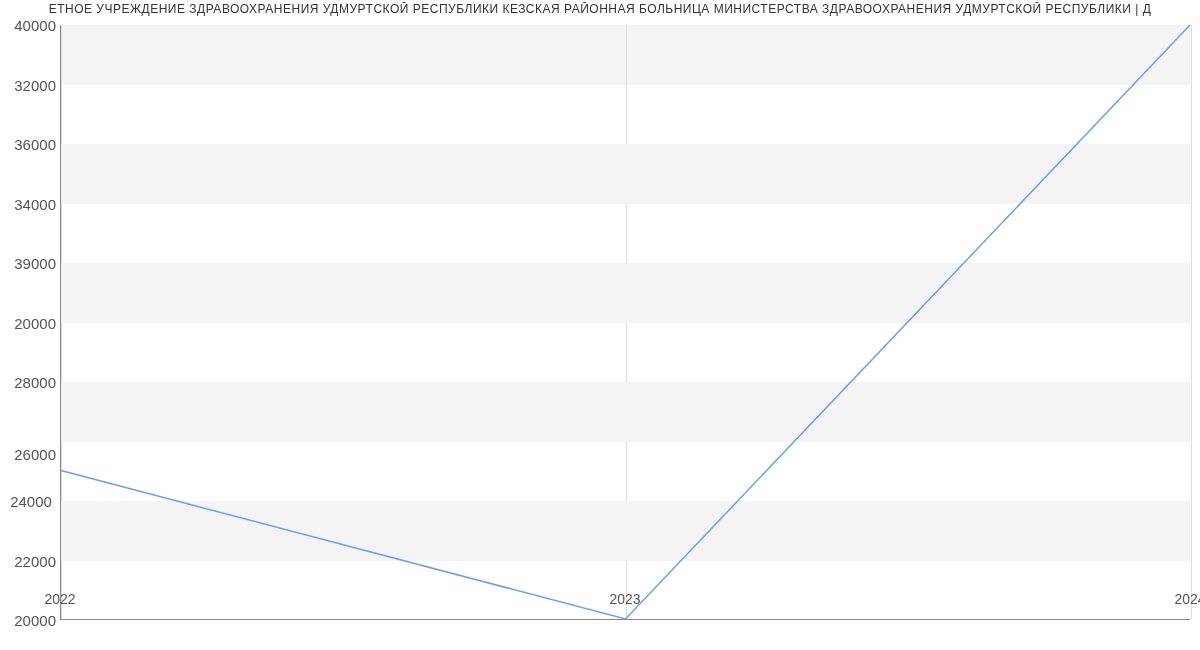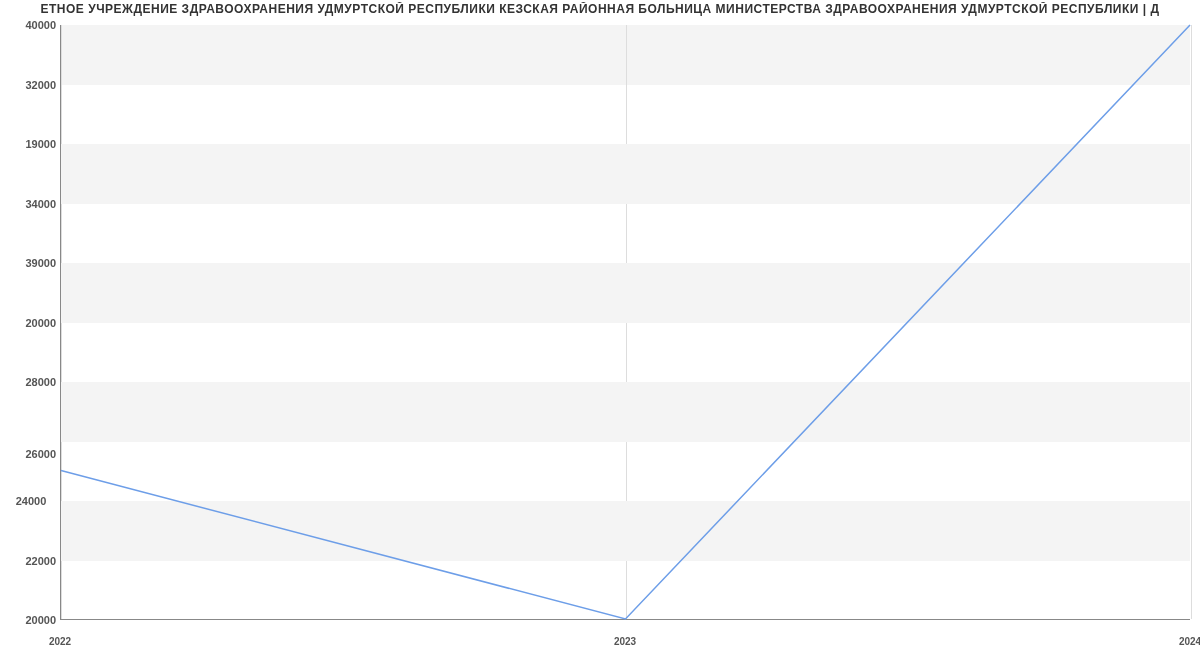--- a/index.html
+++ b/index.html
@@ -8,21 +8,20 @@
     width: 1200px;
     height: 650px;
     background: #ffffff;
     font-family: Arial, Helvetica, sans-serif;
     overflow: hidden;
   }
   .chart-wrap {
     position: relative;
     width: 1200px;
     height: 571px;
-    font-weight: bold;
   }
   .title {
     position: absolute;
     top: 2px;
     left: 0;
     width: 1200px;
     text-align: center;
     font-size: 12px;
     letter-spacing: 0.5px;
     color: #333333;
@@ -50,28 +49,28 @@
     top: 0;
     height: 100%;
     width: 0;
     border-left: 1px solid #dddddd;
   }
   .y-tick {
     position: absolute;
     right: 1144px;
     width: 50px;
     text-align: right;
-    font-size: 11px;
+    font-size: 15px;
     color: #555;
     transform: translateY(-50%);
   }
   .x-tick {
     position: absolute;
-    top: 636px;
-    font-size: 10px;
+    top: 591px;
+    font-size: 14px;
     color: #555;
     transform: translateX(-50%);
   }
   svg.line {
     position: absolute;
     left: 0;
     top: 0;
     width: 100%;
     height: 100%;
     overflow: visible;
@@ -97,19 +96,19 @@
       </svg>
   </div>
 <div class="y-tick" style="top: 620px;">20000</div>
     <div class="y-tick" style="top: 560.5px;">22000</div>
     <div class="y-tick" style="top: 501px; text-align: center;">24000</div>
     <div class="y-tick" style="top: 442px; margin-top: 12px;">26000</div>
     <div class="y-tick" style="top: 382px;">28000</div>
     <div class="y-tick" style="top: 322.5px;">20000</div>
     <div class="y-tick" style="top: 263px;">39000</div>
     <div class="y-tick" style="top: 203.5px;">34000</div>
-    <div class="y-tick" style="top: 144px;">19000</div>
+    <div class="y-tick" style="top: 144px;">36000</div>
     <div class="y-tick" style="top: 84.5px;">32000</div>
     <div class="y-tick" style="top: 25px;">40000</div>
     <div class="x-tick" style="left: 60px;">2022</div>
     <div class="x-tick" style="left: 625px; text-align: right;">2023</div>
     <div class="x-tick" style="left: 1190px;">2024</div>
   </div>
 
 </body></html>

